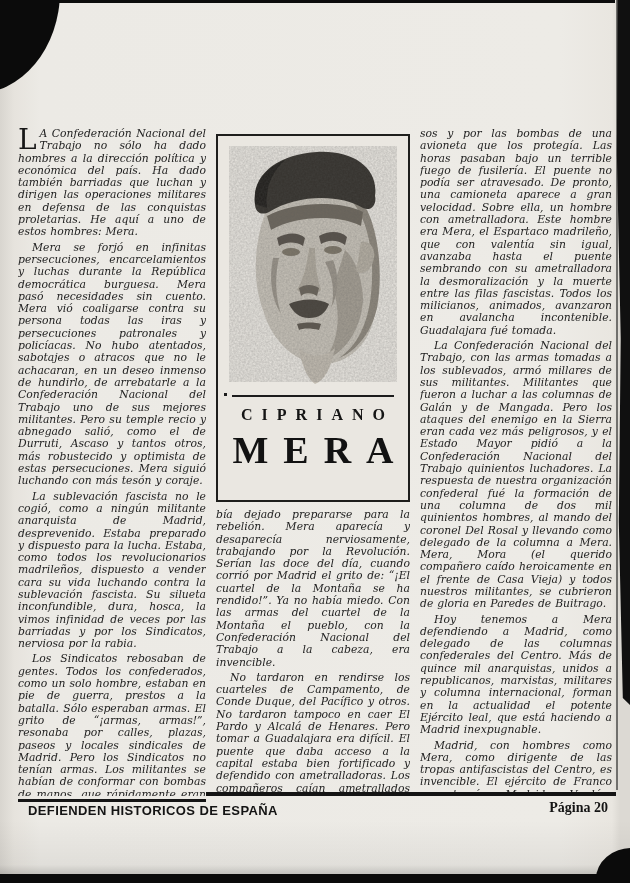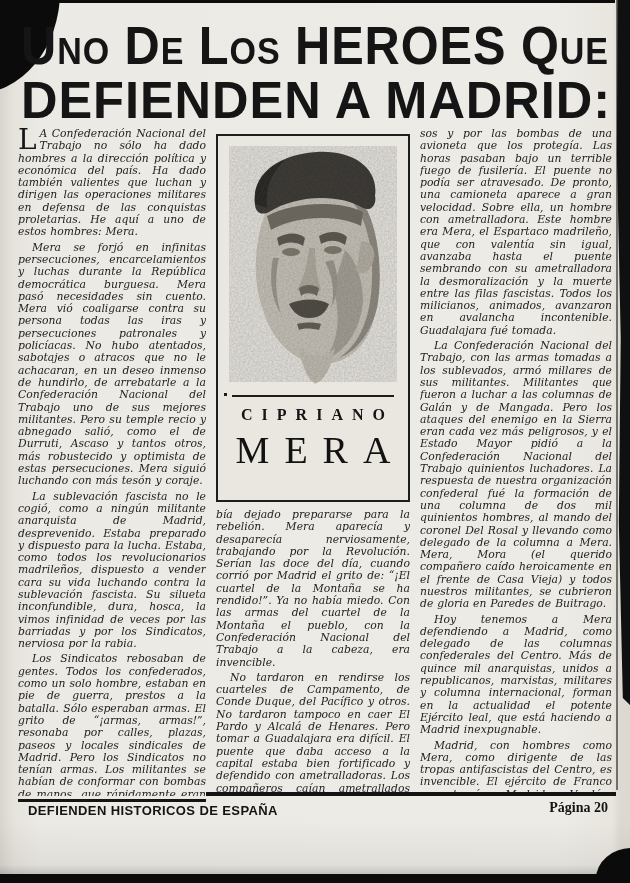--- a/index.html
+++ b/index.html
@@ -53,21 +53,21 @@
     display:flex;flex-direction:column;align-items:center;
   }
   .figurebox svg.portrait{display:block;margin-top:2px;}
   .cap-rule{width:162px;height:2px;background:#1c1c1c;margin:7px 0 9px 0;position:relative;}
   .cap-rule::before{content:"";position:absolute;left:-8px;top:-2px;width:3px;height:3px;background:#1c1c1c;}
   .cap-kicker{
     font-family:"Liberation Serif","DejaVu Serif",serif;font-weight:bold;
     font-size:16px;letter-spacing:9px;text-indent:9px;color:#151515;
   }
   .cap-name{
-    font-family:"Liberation Serif","DejaVu Serif",serif;font-weight:normal;
+    font-family:"Liberation Serif","DejaVu Serif",serif;font-weight:bold;
     font-size:38px;letter-spacing:15px;text-indent:15px;color:#121212;margin-top:4px;
   }
   
   .footer-rule-l{position:absolute;top:799px;left:18px;width:188px;height:3px;background:#141414;}
   .footer-rule-r{position:absolute;top:792px;left:206px;width:410px;height:4px;background:#141414;}
   .footer-left{
     position:absolute;top:803px;left:28px;
     font-family:"Liberation Sans","DejaVu Sans",sans-serif;
     font-weight:bold;font-size:13px;letter-spacing:.4px;color:#141414;
   }
@@ -83,31 +83,25 @@
 <div class="page">
 
   <div class="art-topline"></div>
   <div class="art-corner-tl"></div>
   <div class="art-edge-right"></div>
   <div class="art-edge-right-line"></div>
   <div class="art-smudge"></div>
   <div class="art-bottombar"></div>
   <div class="art-corner-br"></div>
 
-  <div class="title-wrap">
-    <svg width="592" height="104" viewBox="0 0 592 104">
-      <text class="t1" x="1" y="44" font-size="53" textLength="588" lengthAdjust="spacingAndGlyphs">Uno De Los HEROES Que</text>
-      <text class="t2" x="1" y="98" font-size="52" textLength="590" lengthAdjust="spacingAndGlyphs">DEFIENDEN A MADRID:</text>
-    </svg>
-  </div>
 
   <div class="cols">
 
     <div class="col">
-      <p class="lead"><span class="dropcap">L</span><span>A Confederación Nacional del Trabajo no sólo ha dado hombres a la dirección política y económica del país. Ha dado también valientes que luchan y dirigen las operaciones militares en defensa de las conquistas proletarias. He aquí a uno de estos hombres: Mera.</span></p>
+      <p class="lead"><span class="dropcap">L</span><span>A Confederación Nacional del Trabajo no sólo ha dado hombres a la dirección política y económica del país. Ha dado también barriadas que luchan y dirigen las operaciones militares en defensa de las conquistas proletarias. He aquí a uno de estos hombres: Mera.</span></p>
       <p>Mera se forjó en infinitas persecuciones, encarcelamientos y luchas durante la República democrática burguesa. Mera pasó necesidades sin cuento. Mera vió coaligarse contra su persona todas las iras y persecuciones patronales y policíacas. No hubo atentados, sabotajes o atracos que no le achacaran, en un deseo inmenso de hundirlo, de arrebatarle a la Confederación Nacional del Trabajo uno de sus mejores militantes. Pero su temple recio y abnegado salió, como el de Durruti, Ascaso y tantos otros, más robustecido y optimista de estas persecuciones. Mera siguió luchando con más tesón y coraje.</p>
       <p>La sublevación fascista no le cogió, como a ningún militante anarquista de Madrid, desprevenido. Estaba preparado y dispuesto para la lucha. Estaba, como todos los revolucionarios madrileños, dispuesto a vender cara su vida luchando contra la sublevación fascista. Su silueta inconfundible, dura, hosca, la vimos infinidad de veces por las barriadas y por los Sindicatos, nerviosa por la rabia.</p>
       <p>Los Sindicatos rebosaban de gentes. Todos los confederados, como un solo hombre, estaban en pie de guerra, prestos a la batalla. Sólo esperaban armas. El grito de “¡armas, armas!”, resonaba por calles, plazas, paseos y locales sindicales de Madrid. Pero los Sindicatos no tenían armas. Los militantes se habían de conformar con bombas de manos, que rápidamente eran usadas sobre los cuarteles de los facciosos y las iglesias de los curas trabucaires. Las armas estaban en poder de los sublevados, que un Gobierno torpe hasta el delito ha-</p>
     </div>
 
     <div class="col">
       <figure class="figurebox" style="margin:6px 0 7px 0;">
         <svg class="portrait" width="184" height="250" viewBox="0 0 184 250">
           <defs>
             <filter id="grain" x="0" y="0" width="100%" height="100%">

